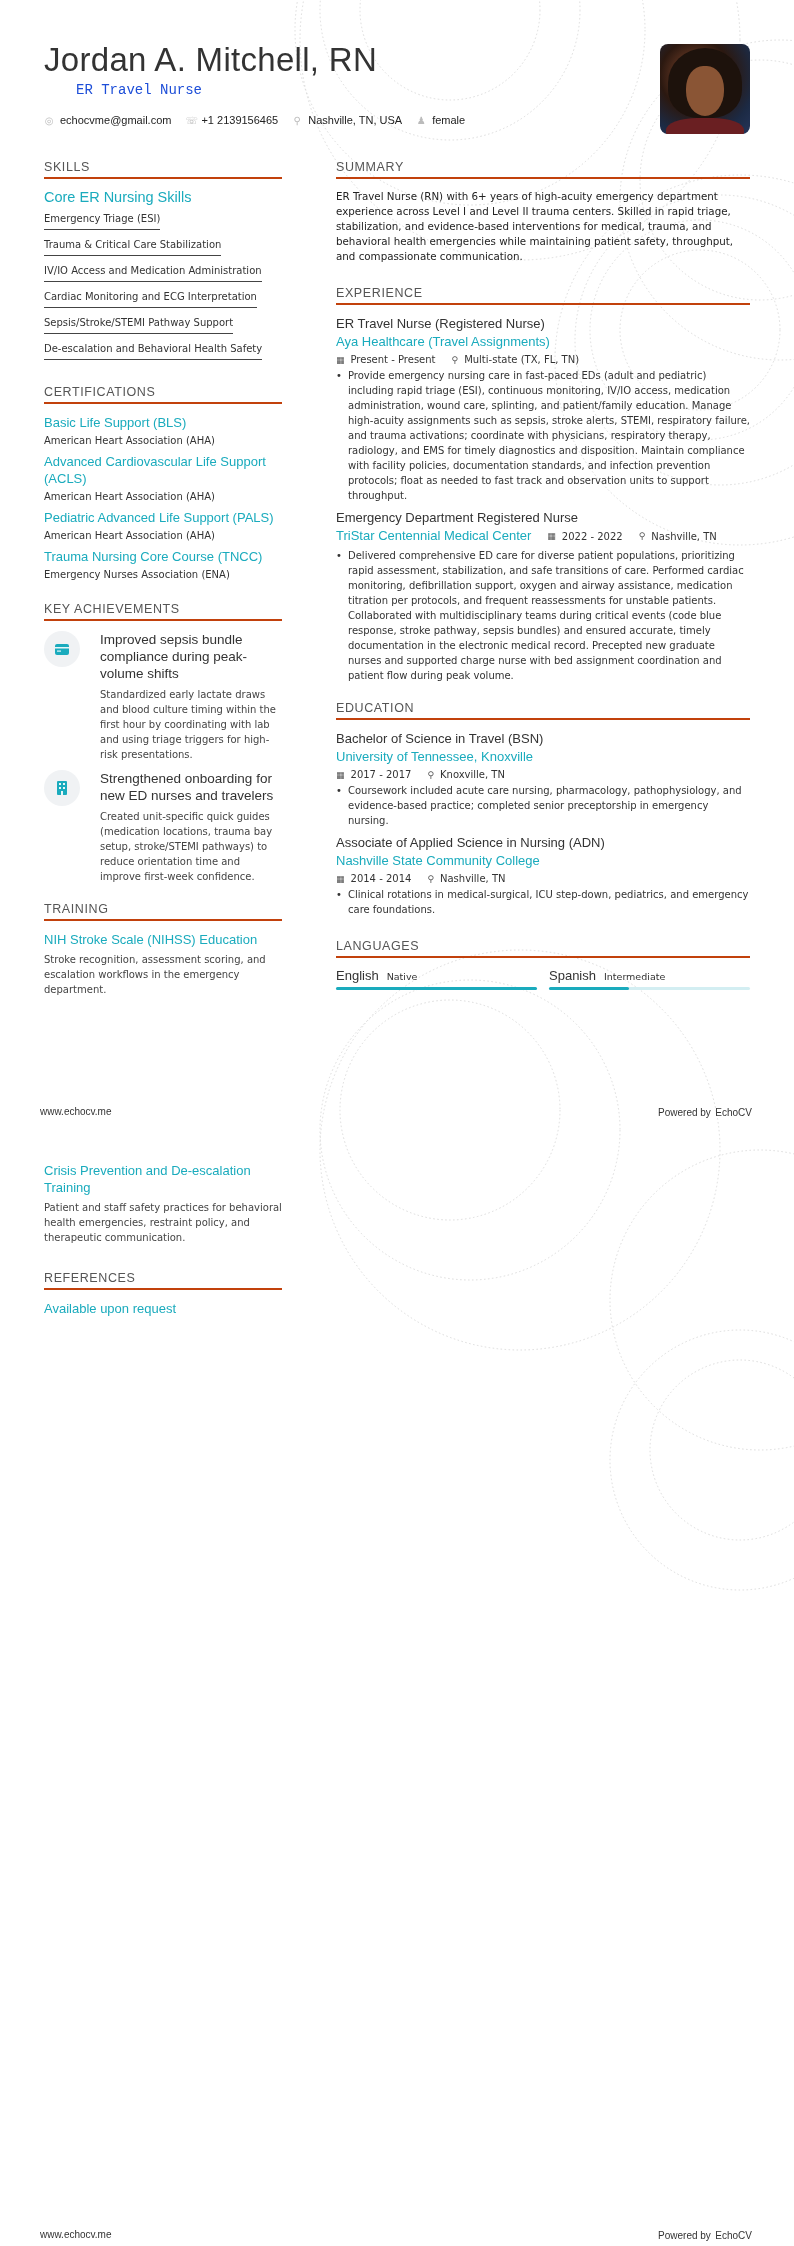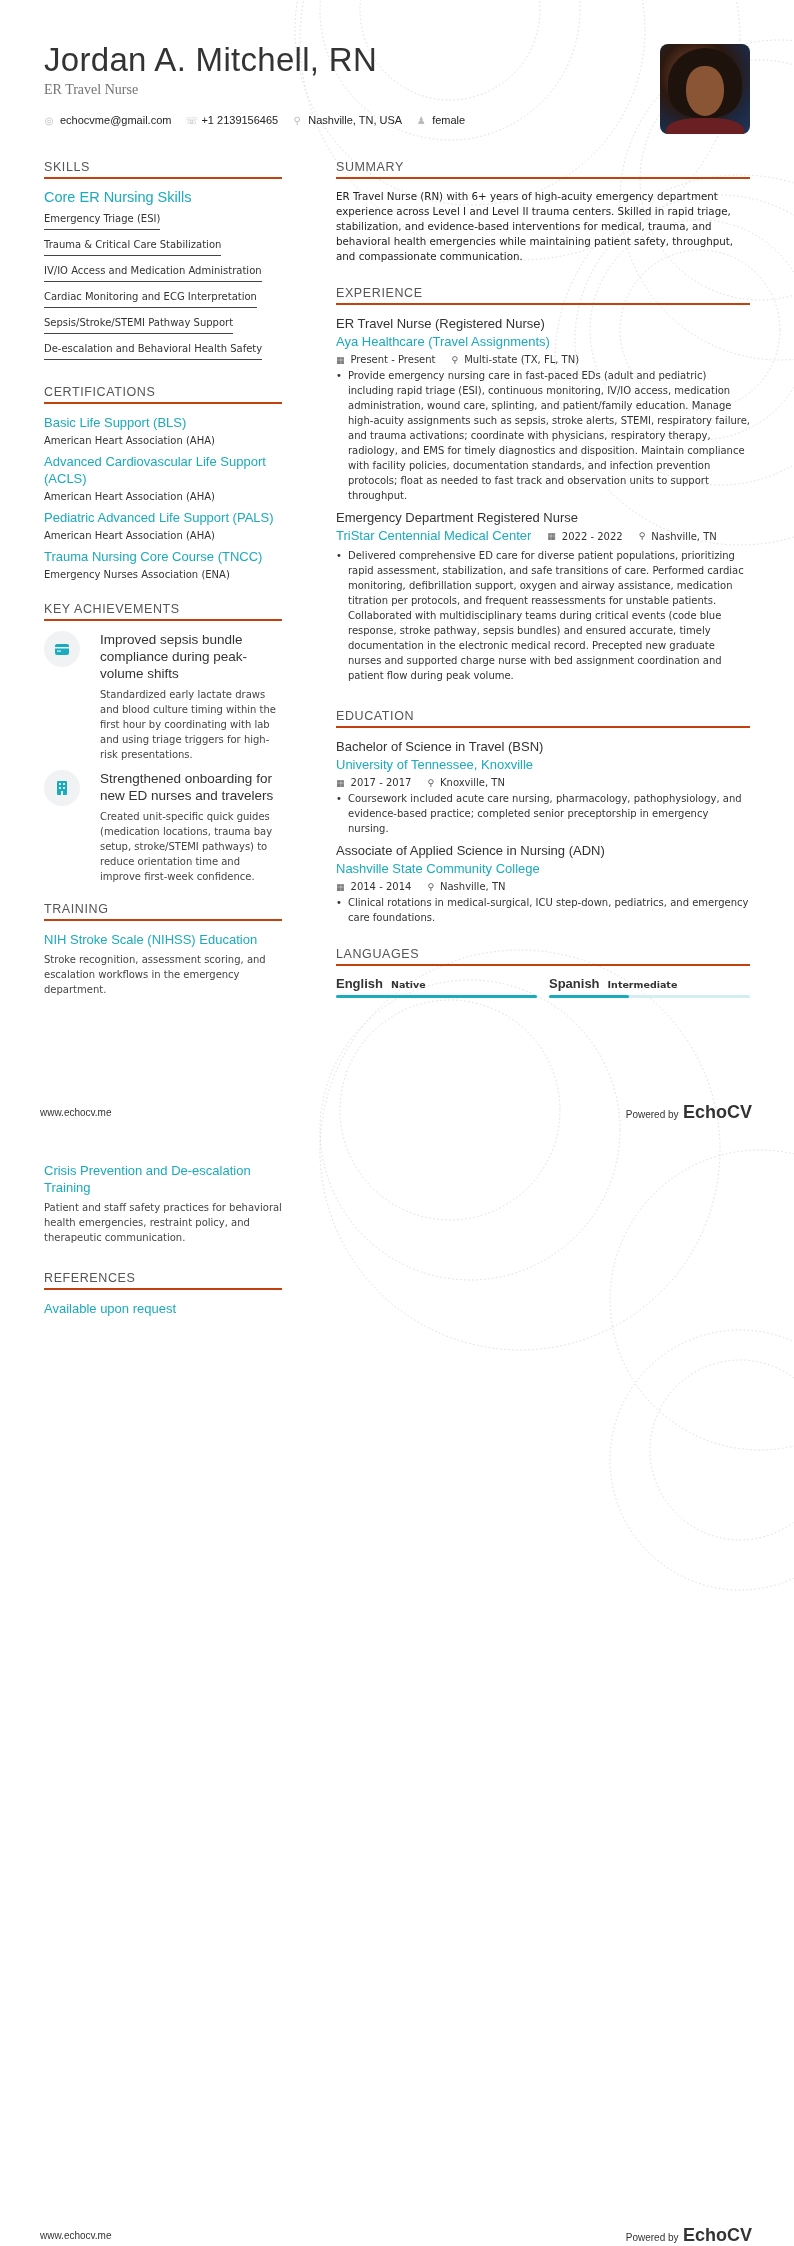--- a/index.html
+++ b/index.html
@@ -5,21 +5,21 @@
   * { box-sizing: border-box; margin: 0; padding: 0; }
   html, body { width: 794px; background: #ffffff; }
   body { font-family: "DejaVu Sans", sans-serif; color: #333333; position: relative; height: 2246px; overflow: hidden; }
   .bg-rings { position: absolute; left: 0; top: 0; width: 794px; height: 2246px; pointer-events: none; z-index: 0; }
   .page { position: absolute; left: 0; width: 706px; z-index: 1; }
   .page1 { top: 0; height: 1130px; }
   .page2 { top: 1130px; height: 1116px; }
 
   .header { position: absolute; left: 44px; top: 40px; width: 600px; }
   .name { font-family: "Liberation Sans", sans-serif; font-size: 33px; font-weight: 400; color: #333333; letter-spacing: 0.3px; line-height: 40px; }
-  .title { font-family: Liberation Serif, serif; font-size: 14px; color: #737373; margin-top: 0px; line-height: 20px; }
+  .title { font-family: Liberation Mono, monospace; font-size: 14px; color: #1d4ed8; margin-top: 0px; line-height: 20px; margin-left: 32px; }
   .contacts { display: flex; align-items: center; margin-top: 14px; font-size: 11px; color: #222; font-family: "Liberation Sans", sans-serif; }
   .contact { display: flex; align-items: center; margin-right: 14px; }
   .contact .ci { color: #bbbbbb; font-size: 10px; margin-right: 6px; width: 10px; text-align: center; }
   .photo { position: absolute; left: 660px; top: 44px; width: 90px; height: 90px; border-radius: 8px; overflow: hidden; background: radial-gradient(circle at 40% 35%, #7a4a2e 0%, #5a3220 25%, #2b1810 45%, #1c2a44 75%, #25355a 100%); }
   .photo .hair { position: absolute; left: 8px; top: 4px; width: 74px; height: 70px; border-radius: 50% 50% 40% 40%; background: #1d120c; }
   .photo .face { position: absolute; left: 26px; top: 22px; width: 38px; height: 50px; border-radius: 45% 45% 50% 50%; background: #8a5535; }
   .photo .shirt { position: absolute; left: 6px; top: 74px; width: 78px; height: 30px; border-radius: 40% 40% 0 0; background: #6a1f22; }
 
   .left-col { position: absolute; left: 44px; width: 238px; }
   .right-col { position: absolute; left: 336px; width: 414px; }
@@ -48,31 +48,31 @@
   .job-org { font-family: "Liberation Sans", sans-serif; font-size: 13px; color: #1aabbd; line-height: 18px; }
   .meta { display: flex; align-items: center; font-size: 10px; color: #333; margin: 3px 0 3px 0; }
   .meta-item { display: flex; align-items: center; margin-right: 16px; }
   .meta-icon { font-size: 9px; color: #555; margin-right: 6px; }
   .org-row { display: flex; align-items: center; }
   .org-row .meta { margin: 0 0 0 16px; }
   .bullet { display: flex; font-size: 10px; color: #333; line-height: 15px; margin-bottom: 6px; }
   .bullet .dot { width: 12px; flex-shrink: 0; }
 
   .langs { display: flex; justify-content: space-between; }
-  .lang { width: 201px; font-weight: bold; }
+  .lang { width: 201px; }
   .lang-head { display: flex; align-items: baseline; }
   .lang-name { font-family: "Liberation Sans", sans-serif; font-size: 13px; color: #333; margin-right: 8px; }
   .lang-level { font-size: 9.5px; color: #333; }
   .lang-bar { height: 3px; background: #d3eef2; margin-top: 4px; border-radius: 2px; position: relative; }
   .lang-fill { position: absolute; left: 0; top: 0; height: 3px; background: #1aabbd; border-radius: 2px; }
 
   .footer { position: absolute; left: 40px; width: 712px; display: flex; justify-content: space-between; align-items: center; font-family: "Liberation Sans", sans-serif; }
   .footer-url { font-size: 10px; color: #333; }
   .footer-powered { font-size: 10px; color: #333; }
-  .footer-brand { font-size: 18px; color: #333; font-weight: bold; }
+  .footer-brand { font-size: 10px; color: #333; }
 </style>
 </head>
 <body>
 
 <svg class="bg-rings" viewBox="0 0 794 2246" xmlns="http://www.w3.org/2000/svg">
   <g fill="none" stroke="#dcdcdc" stroke-width="1" stroke-dasharray="1.5 2.5">
     <circle cx="450" cy="10" r="90"></circle>
     <circle cx="450" cy="10" r="130"></circle>
     <circle cx="470" cy="30" r="175"></circle>
     <circle cx="520" cy="40" r="220"></circle>
@@ -241,21 +241,21 @@
               </span>
           </div>
         </div>
         <div class="bullet" style="margin-top:3px;">
             <span class="dot">•</span>
             <span>Delivered comprehensive ED care for diverse patient populations, prioritizing rapid assessment, stabilization, and safe transitions of care. Performed cardiac monitoring, defibrillation support, oxygen and airway assistance, medication titration per protocols, and frequent reassessments for unstable patients. Collaborated with multidisciplinary teams during critical events (code blue response, stroke pathway, sepsis bundles) and ensured accurate, timely documentation in the electronic medical record. Precepted new graduate nurses and supported charge nurse with bed assignment coordination and patient flow during peak volume.</span>
           </div>
       </div>
     </section>
 
-    <section style="margin-top:26px;">
+    <section style="margin-top:18px;">
       <div class="sec-title">EDUCATION</div>
 
       <div>
         <div class="job-title">Bachelor of Science in Travel (BSN)</div>
         <div class="job-org">University of Tennessee, Knoxville</div>
         <div class="meta">
           <span class="meta-item">
               <span class="meta-icon">▦</span>
               <span>2017 - 2017</span>
             </span>

